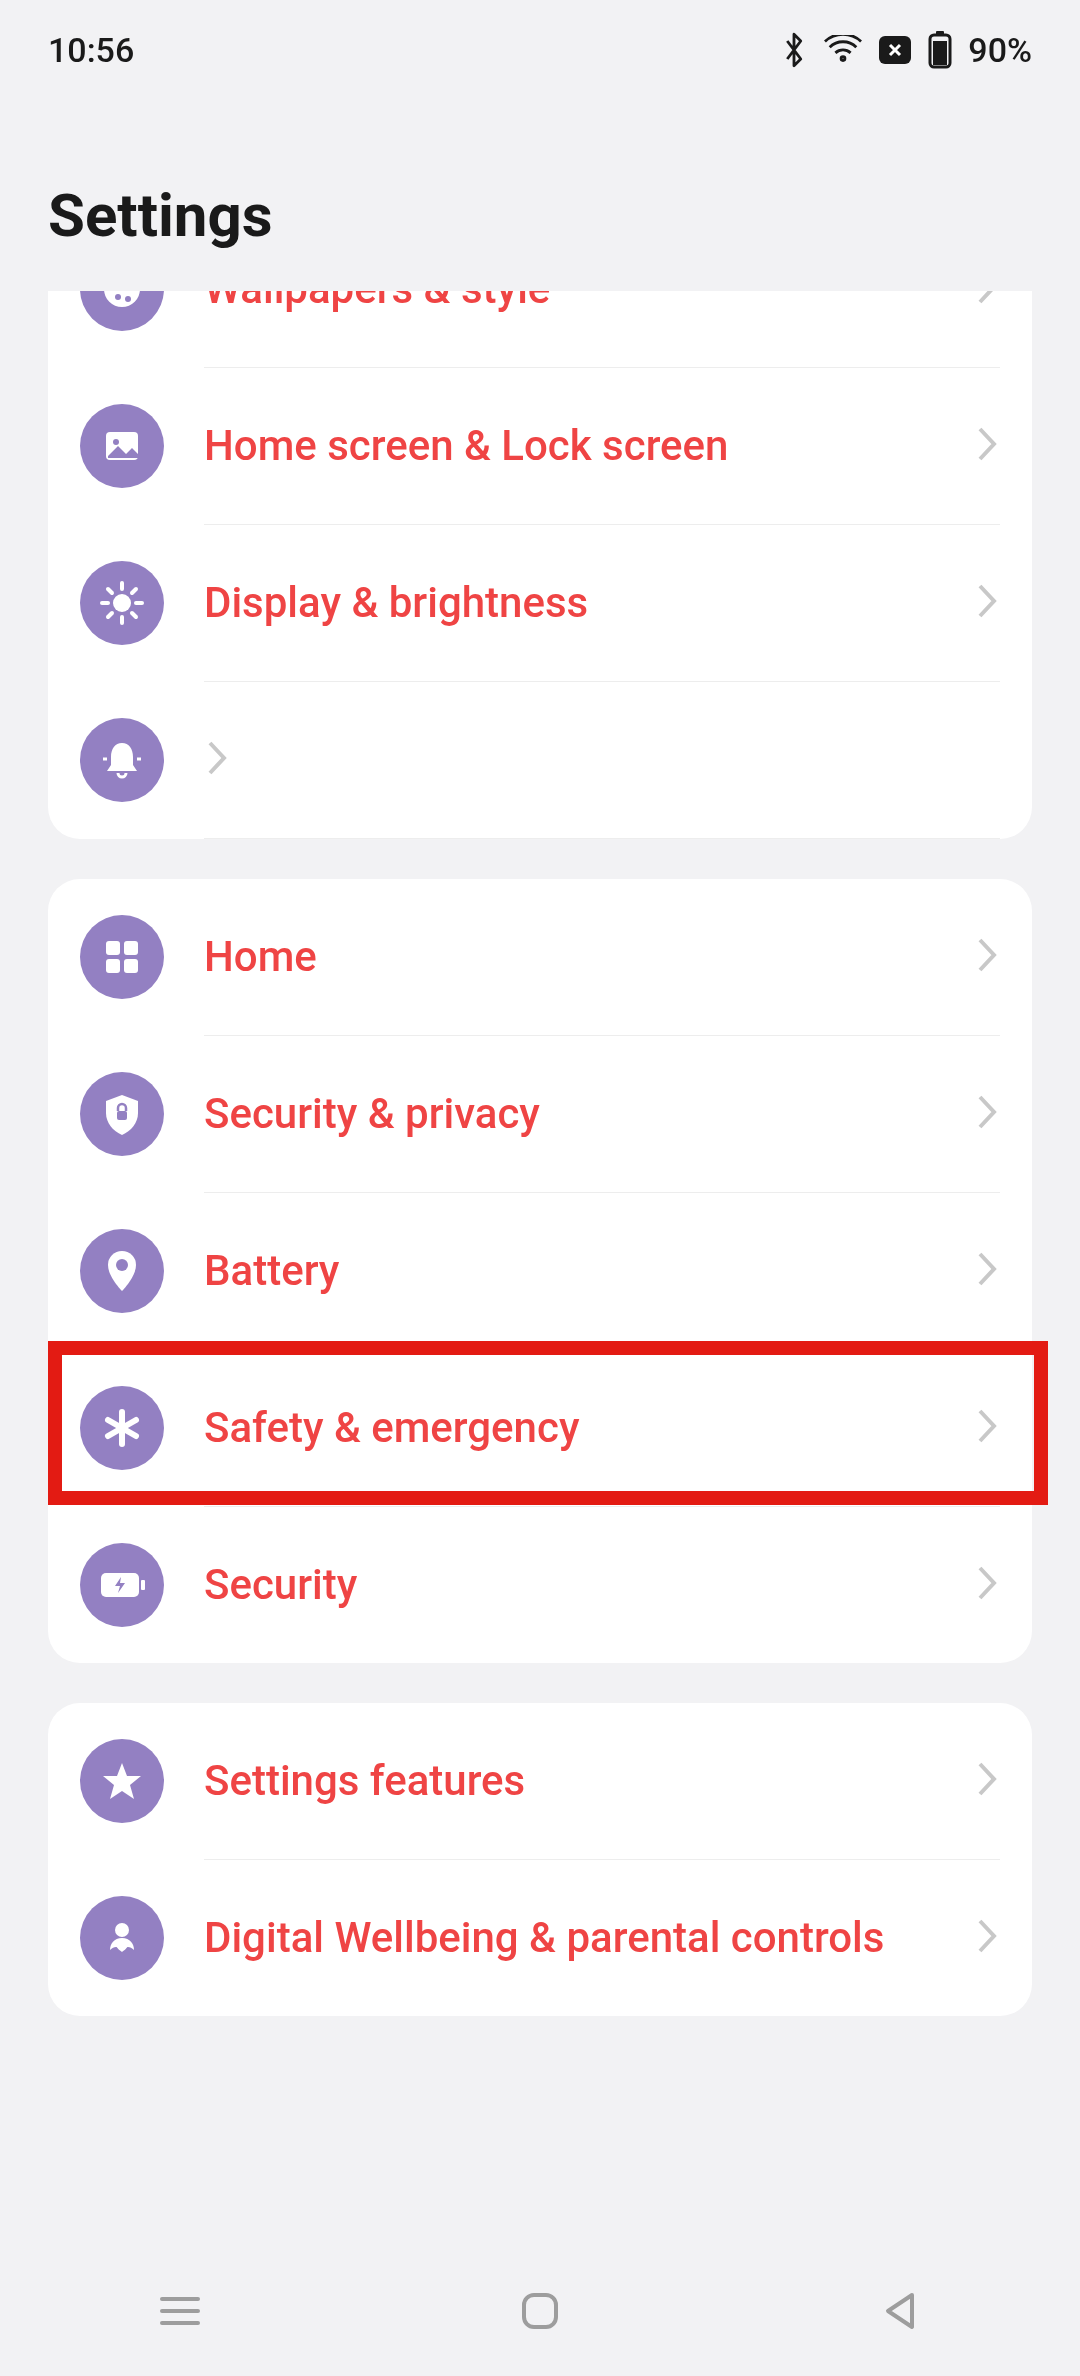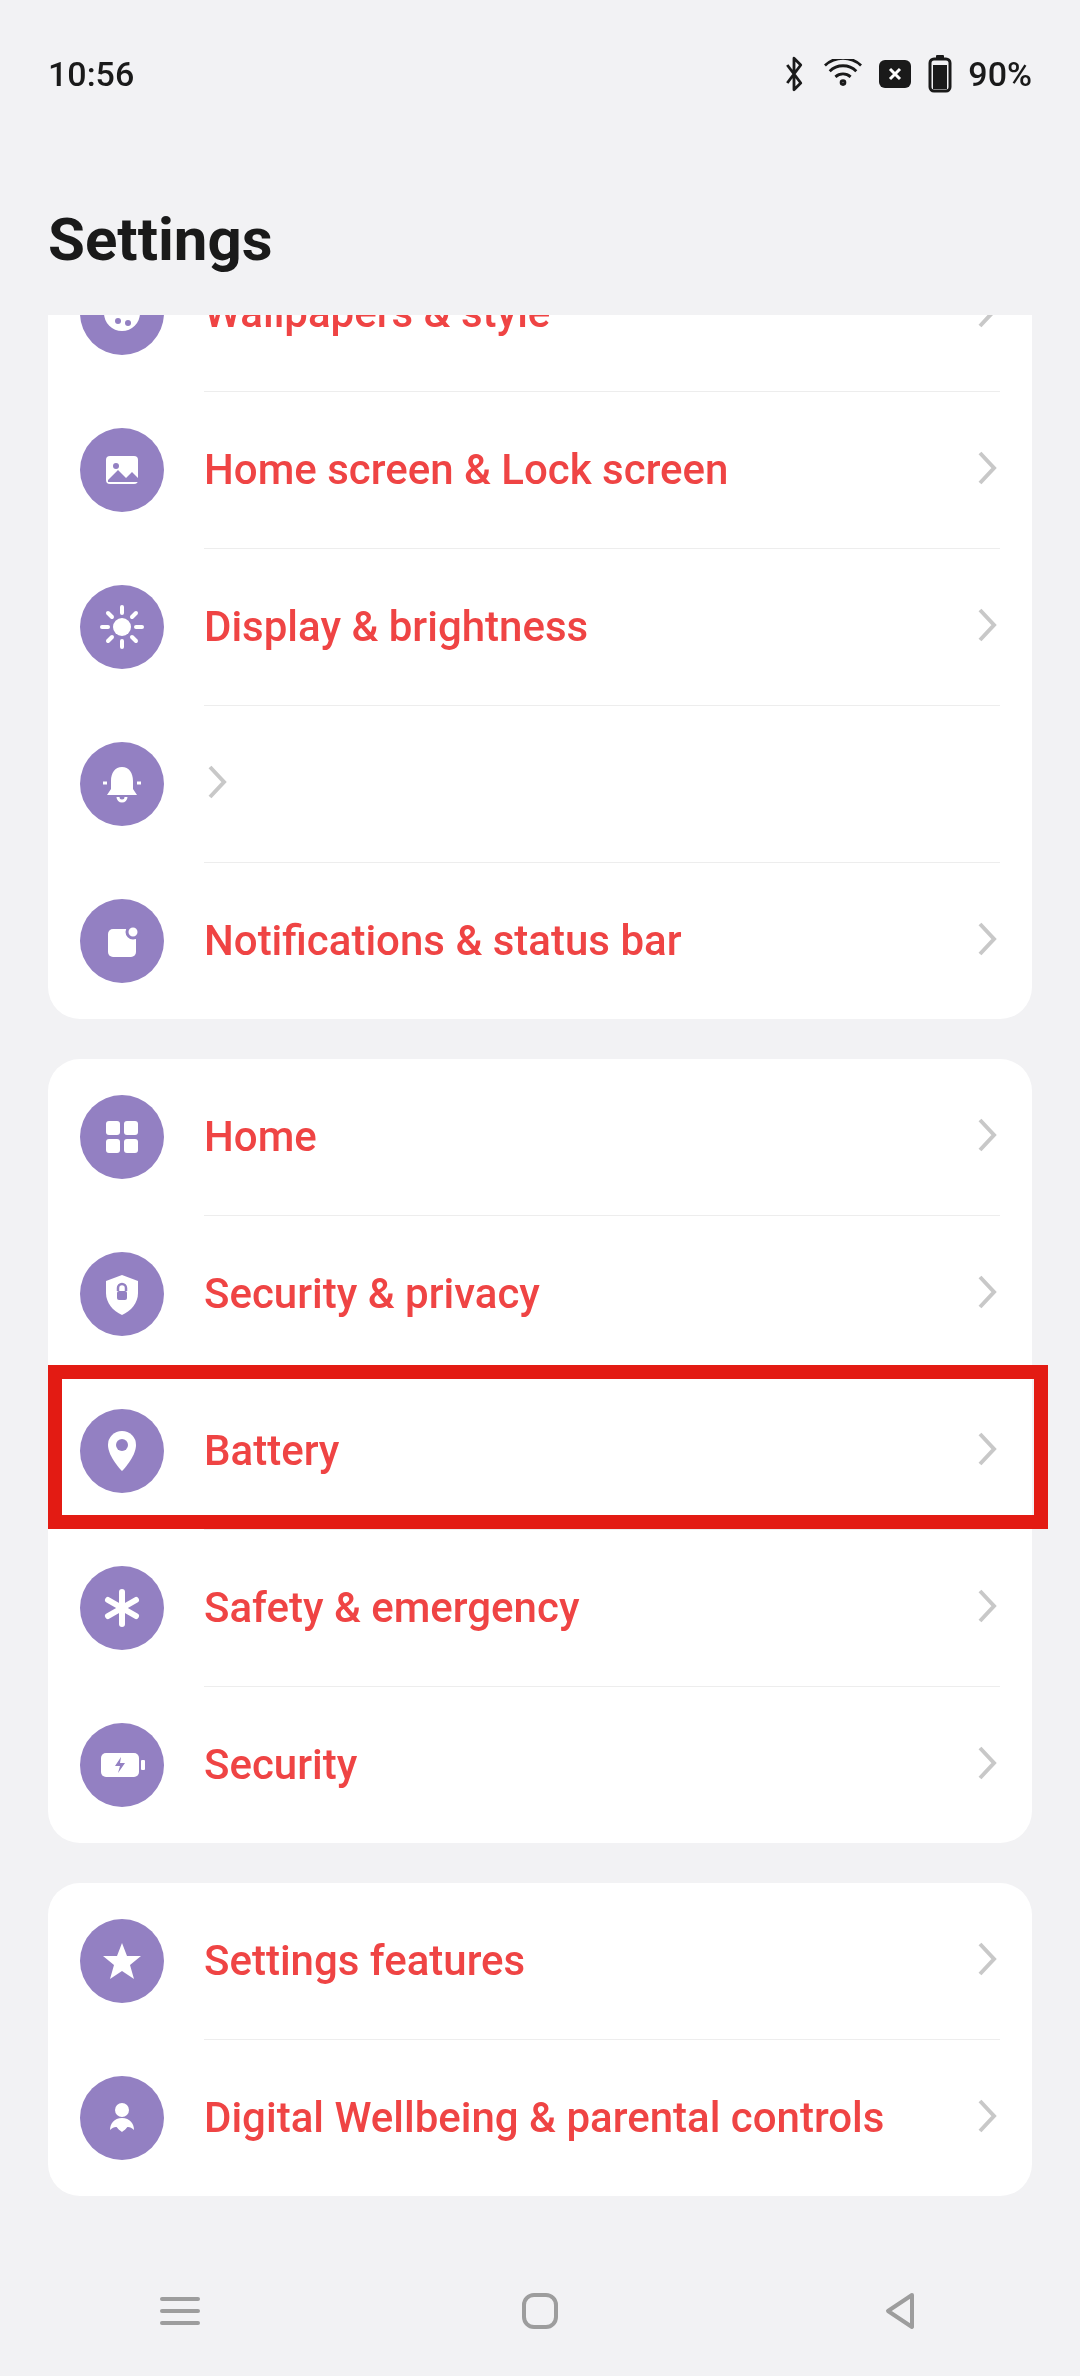--- a/index.html
+++ b/index.html
@@ -12,21 +12,20 @@
   }
 
   
   .status-bar {
     display: flex;
     justify-content: space-between;
     align-items: center;
     padding: 30px 48px 10px 48px;
     font-size: 34px;
     font-weight: 500;
-    margin-top: 24px;
   }
   .status-left { }
   .status-right {
     display: flex;
     align-items: center;
     gap: 16px;
   }
   .status-right svg { display: block; }
   .battery-text { font-size: 34px; }
 
@@ -225,32 +224,20 @@
               <path d="M23 6 C16 6 12 12 12 20 L12 28 L8 34 L38 34 L34 28 L34 20 C34 12 30 6 23 6 Z" fill="#fff"></path>
               <path d="M19 36 A4 4 0 0 0 27 36" stroke="#fff" stroke-width="3" fill="none"></path>
               <path d="M4 22 L8 22 M38 22 L42 22" stroke="#fff" stroke-width="3"></path>
             </svg>
         </div>
         <div class="chevron"><svg width="26" height="42" viewBox="0 0 26 42">
               <path d="M6 6 L20 21 L6 36" stroke-width="4" fill="none"></path>
             </svg></div>
       </div>
       <div class="divider"></div>
-      <div class="row">
-        <div class="icon-wrap">
-          <svg width="44" height="44" viewBox="0 0 44 44">
-              <rect x="8" y="10" width="28" height="28" rx="5" fill="#fff"></rect>
-              <circle cx="33" cy="13" r="6" fill="#fff" stroke="#9380c2" stroke-width="3"></circle>
-            </svg>
-        </div>
-        <div class="label">Notifications &amp; status bar</div>
-        <div class="chevron"><svg width="26" height="42" viewBox="0 0 26 42">
-              <path d="M6 6 L20 21 L6 36" stroke-width="4" fill="none"></path>
-            </svg></div>
-      </div>
     </div>
 
     <div class="card">
       <div class="row">
         <div class="icon-wrap">
           <svg width="40" height="40" viewBox="0 0 40 40">
               <rect x="4" y="4" width="14" height="14" rx="3" fill="#fff"></rect>
               <rect x="22" y="4" width="14" height="14" rx="3" fill="#fff"></rect>
               <rect x="4" y="22" width="14" height="14" rx="3" fill="#fff"></rect>
               <rect x="22" y="22" width="14" height="14" rx="3" fill="#fff"></rect>

